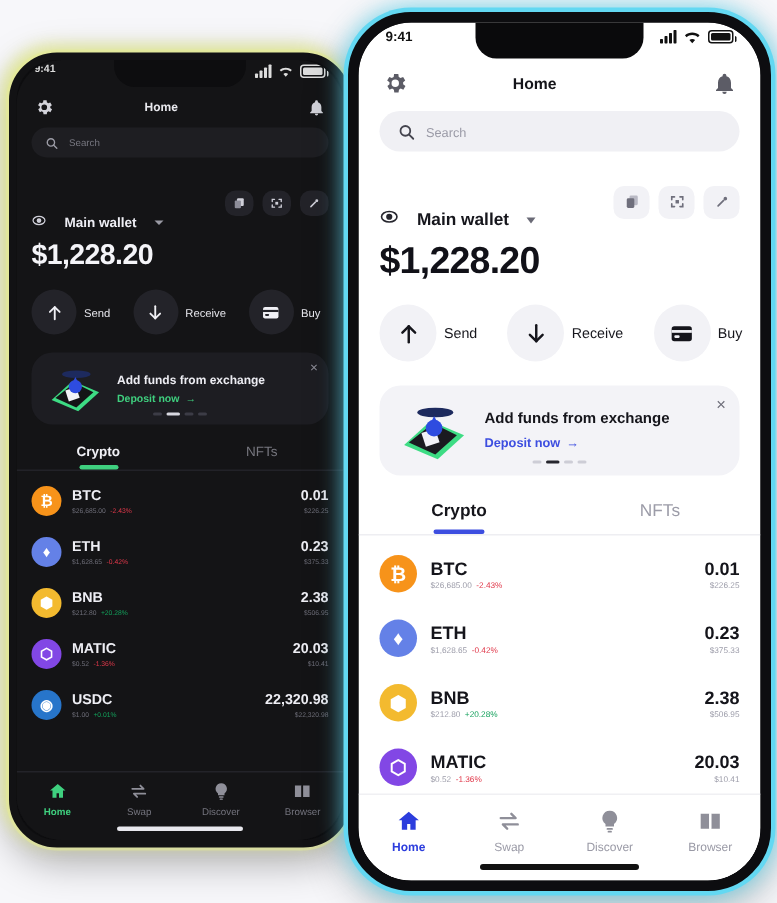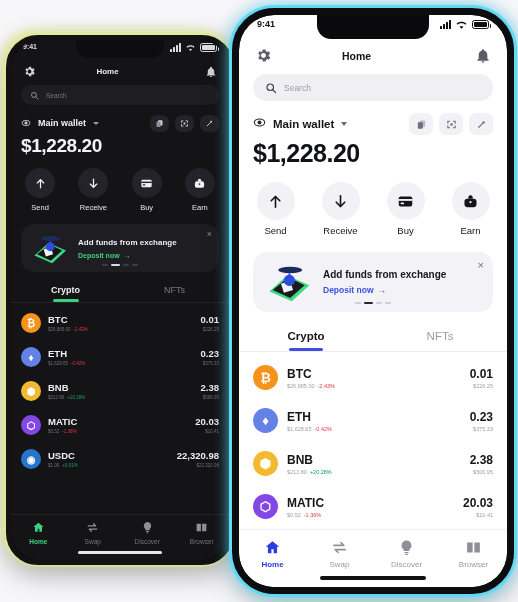--- a/index.html
+++ b/index.html
@@ -103,21 +103,21 @@
   .phone-dark  .search { margin: 4px 10px 0; height: 20px; background:#1e1e22; padding: 0 9px;}
   .phone-light .search .ph { font-size: 8.5px; color:#9a9aa6;}
   .phone-dark  .search .ph { font-size: 6.5px; color:#76767f;}
   .phone-light .search svg { width:12px;height:12px; stroke:#44444e;}
   .phone-dark  .search svg { width:9px;height:9px; stroke:#9c9ca6;}
 
   
   .walletrow { display:flex; align-items:center; justify-content:space-between; }
   .phone-light .walletrow { padding: 12px 14px 0; }
   .phone-dark  .walletrow { padding: 9px 10px 0; }
-  .wl-left { display:flex; align-items:center; gap:7px; }
+  .wl-left { display:flex; align-items:center; gap:12px;margin-top:25px; }
   .phone-light .wname { font-size: 11.5px; font-weight:bold; color:#16161c;}
   .phone-dark  .wname { font-size: 9px; font-weight:bold; color:#eeeef4;}
   .phone-light .eye svg{width:13px;height:13px;}
   .phone-dark  .eye svg{width:10px;height:10px;}
   .caret { width:0;height:0;border-left:3.5px solid transparent;border-right:3.5px solid transparent; }
   .phone-light .caret{border-top:4px solid #6a6a76;}
   .phone-dark  .caret{border-top:3.5px solid #9a9aa4;}
 
   .wl-acts { display:flex; gap:6px; }
   .sq { display:flex;align-items:center;justify-content:center;border-radius:7px; }
@@ -127,21 +127,21 @@
   .phone-dark  .sq svg { width:9px;height:9px;}
 
   
   .phone-light .balance { font-size: 25px; font-weight: bold; color:#111118; padding: 4px 14px 0; letter-spacing:-0.5px;}
   .phone-dark  .balance { font-size: 19px; font-weight: bold; color:#f4f4f8; padding: 3px 10px 0; letter-spacing:-0.4px;}
 
   
   .actions { display:flex; }
   .phone-light .actions { padding: 14px 14px 0; gap: 20px; }
   .phone-dark  .actions { padding: 11px 10px 0; gap: 15px; }
-  .action { display:flex; flex-direction:column; align-items:center; gap:5px; flex:1;}
+  .action { display:flex; align-items:center; gap:5px; flex:1;}
   .abtn { border-radius:50%; display:flex;align-items:center;justify-content:center; }
   .phone-light .abtn { width:38px;height:38px;background:#f2f2f6; }
   .phone-dark  .abtn { width:30px;height:30px;background:#232329; }
   .phone-light .abtn svg{width:17px;height:17px;}
   .phone-dark  .abtn svg{width:13px;height:13px;}
   .phone-light .alabel { font-size:9.5px;color:#17171d; }
   .phone-dark  .alabel { font-size:7.5px;color:#e6e6ec; }
 
   
   .banner { position:relative; border-radius:14px; display:flex; align-items:center; }

